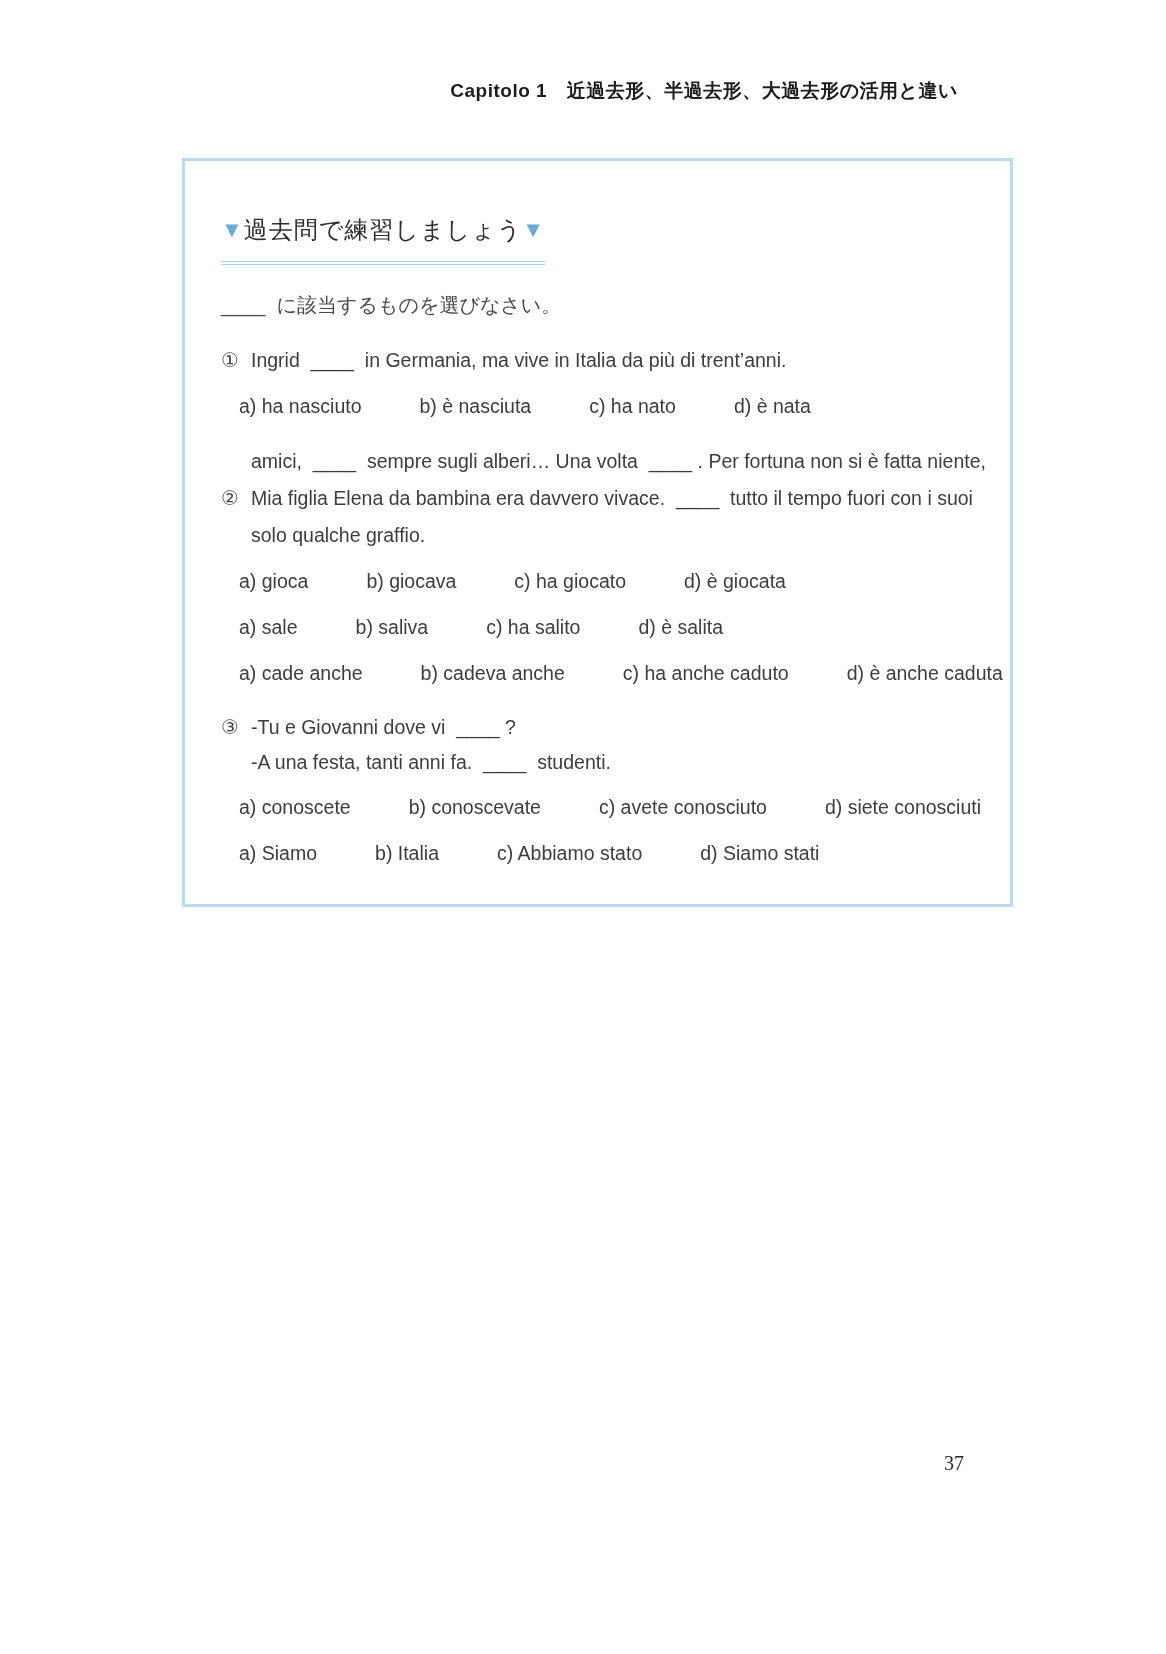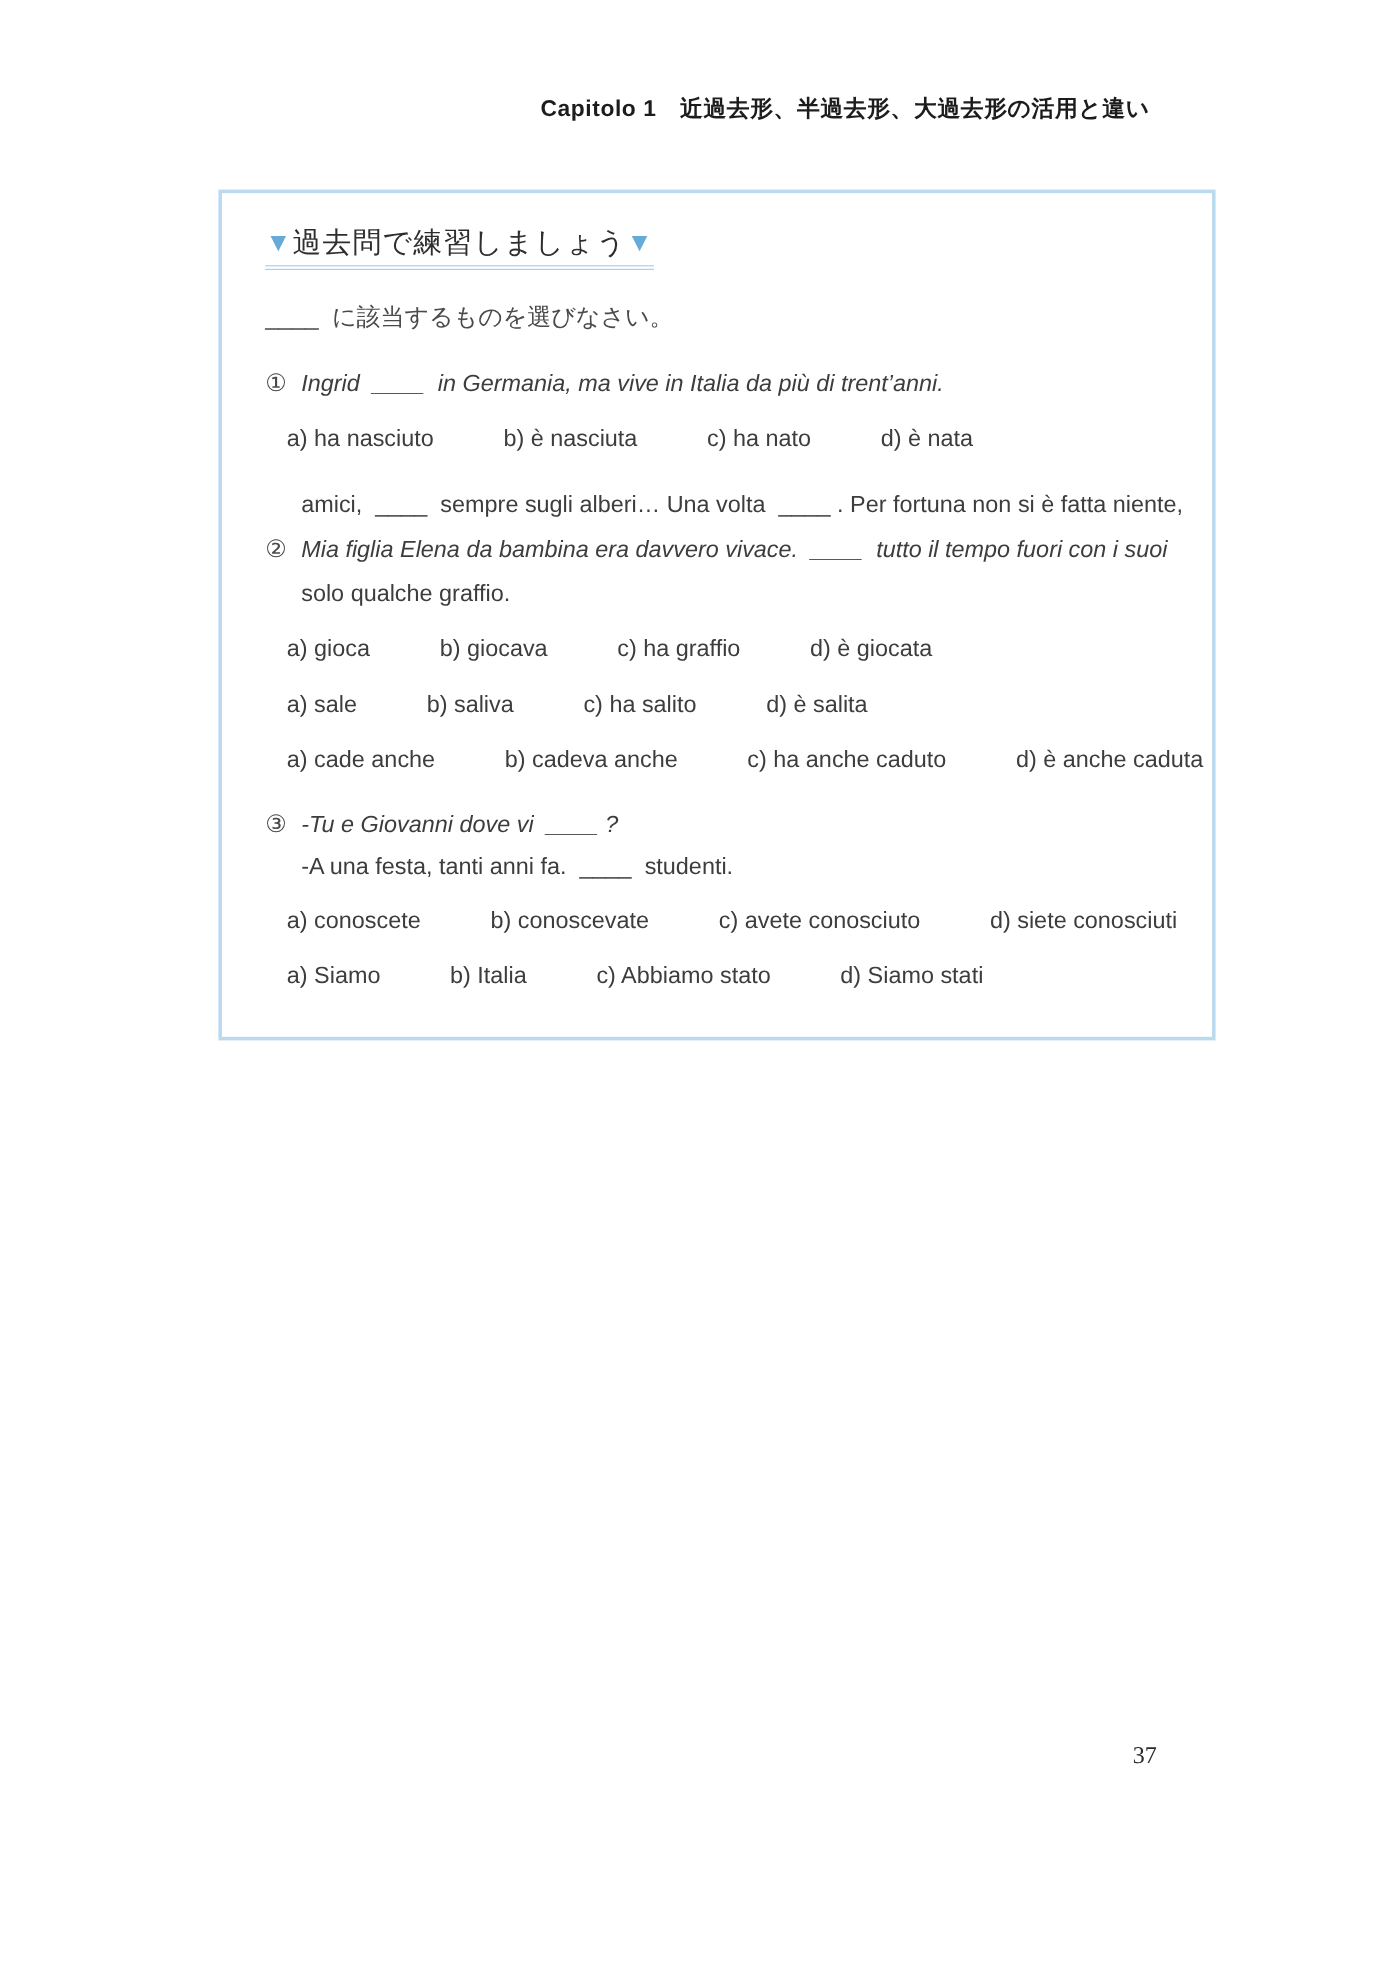--- a/index.html
+++ b/index.html
@@ -31,22 +31,23 @@
     border: 3px solid #bcdaee;
     background: #ffffff;
     padding: 26px 20px 32px 36px;
   }
   .box-heading {
     display: inline-block;
     font-size: 24px;
     line-height: 30px;
     color: #2e2e2e;
     letter-spacing: 1px;
-    padding-bottom: 3px;
+    padding-bottom: 16px;
     border-bottom: 4px double #a9d1ec;
+    margin-top: 28px;
   }
   .tri {
     color: #66abd8;
     font-size: 22px;
     vertical-align: 1px;
   }
   .instruction {
     margin-top: 22px;
     font-size: 20px;
     line-height: 37px;
@@ -56,21 +57,21 @@
   .question {
     margin-top: 18px;
     font-size: 19.5px;
     color: #3d3d3d;
   }
   .q-line {
     line-height: 37px;
     padding-left: 30px;
     white-space: pre-wrap;
   }
-  .q-line.first { padding-left: 0; font-style: italic; }
+  .q-line.first { padding-left: 0; }
   .q-num {
     display: inline-block;
     width: 30px;
     font-size: 20px;
     color: #4a4a4a;
   }
   .q3 .q-line { line-height: 35px; }
   .options-row {
     display: flex;
     column-gap: 58px;
@@ -109,21 +110,21 @@
     </div>
   </div>
 
   <div class="question">
     <div class="q-line">amici,  ____  sempre sugli alberi… Una volta  ____ . Per fortuna non si è fatta niente,</div>
     <div class="q-line first"><span class="q-num">②</span><span>Mia figlia Elena da bambina era davvero vivace.  ____  tutto il tempo fuori con i suoi</span></div>
     <div class="q-line">solo qualche graffio.</div>
     <div class="options-row">
       <span>a) gioca</span>
       <span>b) giocava</span>
-      <span>c) ha graffio</span>
+      <span>c) ha giocato</span>
       <span>d) è giocata</span>
     </div>
     <div class="options-row">
       <span>a) sale</span>
       <span>b) saliva</span>
       <span>c) ha salito</span>
       <span>d) è salita</span>
     </div>
     <div class="options-row">
       <span>a) cade anche</span>

